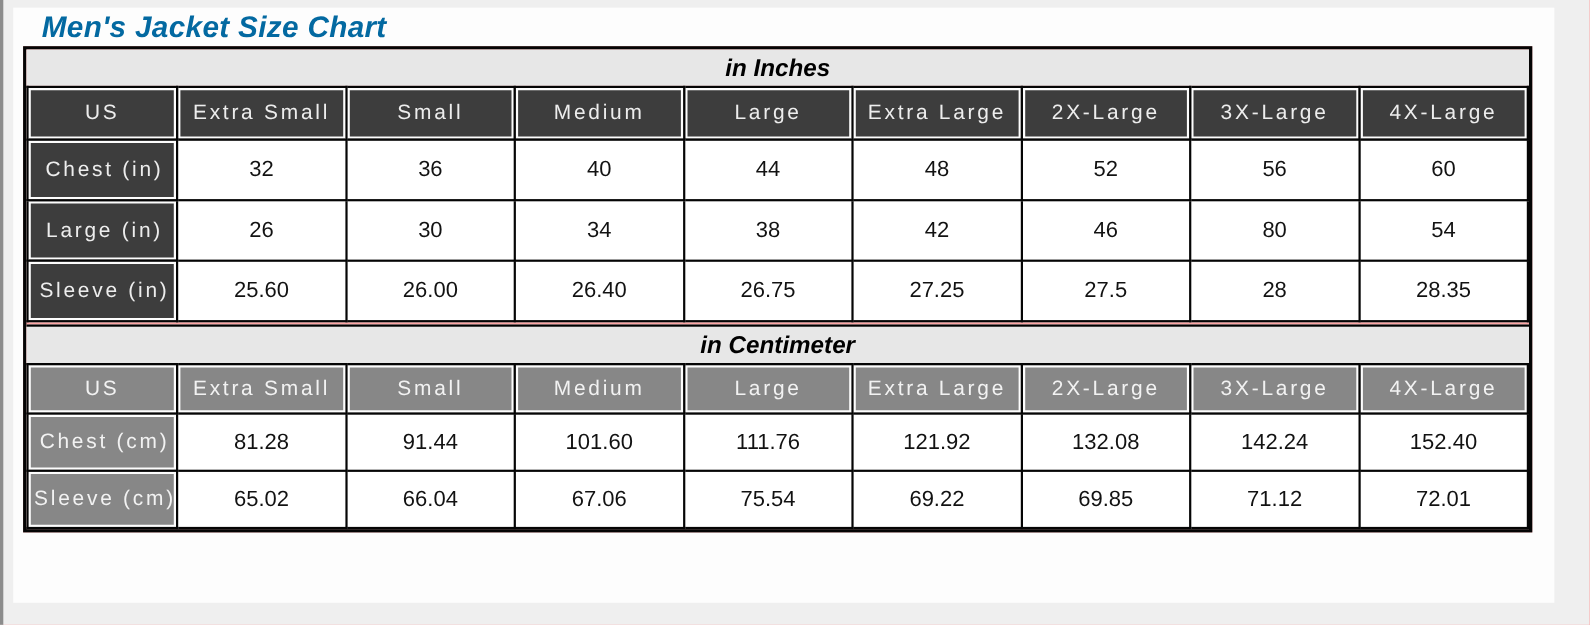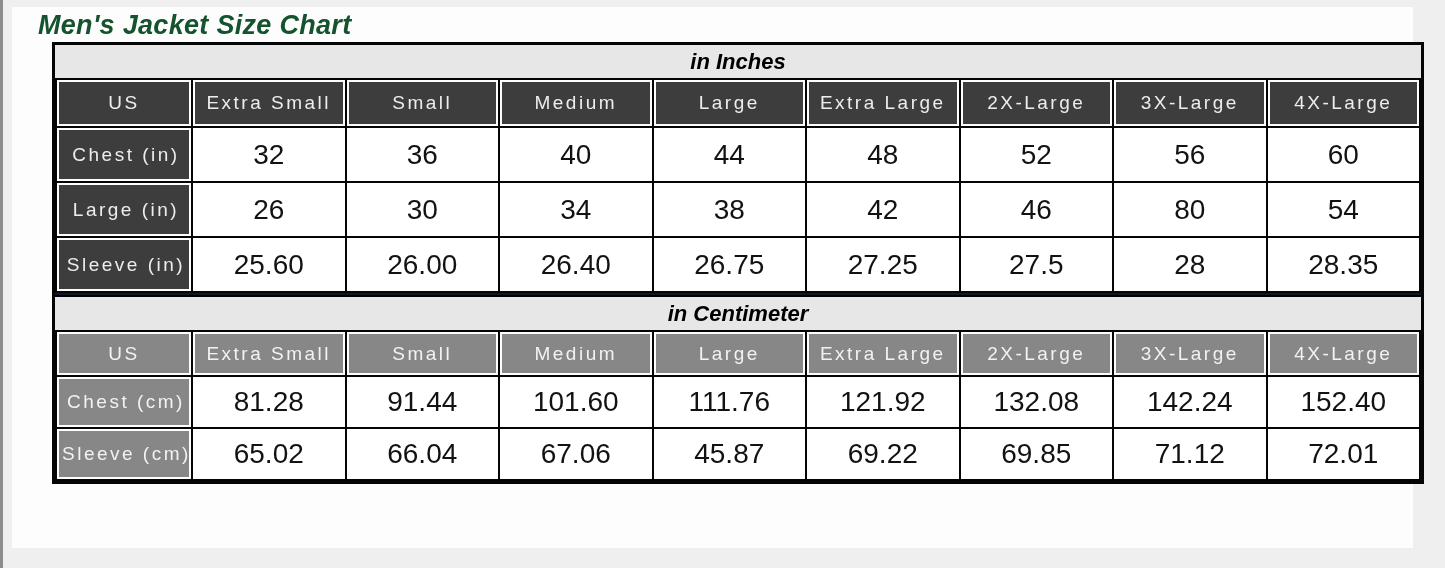--- a/index.html
+++ b/index.html
@@ -5,26 +5,26 @@
   html,body{margin:0;padding:0}
   body{
     width:1445px;height:568px;position:relative;overflow:hidden;
     background:#efefef;
     font-family:"Liberation Sans", sans-serif;
   }
   .edge-strip{position:absolute;left:0;top:0;width:3px;height:568px;background:#8c8c8c}
   .card{position:absolute;left:12px;top:7px;width:1401px;height:541px;background:#fdfdfd}
   .page-title{
     position:absolute;left:26px;top:3px;
-    font-size:27px;font-weight:bold;font-style:italic;color:#14532d;letter-spacing:.3px;
+    font-size:27px;font-weight:bold;font-style:italic;color:#0369a1;letter-spacing:.3px;
     white-space:nowrap;
   }
   .chart-block{
-    position:absolute;left:40px;top:35px;width:1366px;
-    border:3px solid #050505;background:#0f172a;
+    position:absolute;left:9px;top:35px;width:1366px;
+    border:3px solid #050505;background:#fca5a5;
   }
   .band{
     height:33px;background:#e7e7e7;
     display:flex;align-items:center;justify-content:center;
     font-weight:bold;font-style:italic;font-size:22px;color:#000;
   }
   .band.second{margin-top:2px;border-top:2px solid #000000}
   table{width:100%;border-collapse:collapse;table-layout:fixed;background:#fff}
   col.c-label{width:136px}
   td{border:2px solid #050505;text-align:center;overflow:hidden;white-space:nowrap}
@@ -36,21 +36,21 @@
     background:#3d3d3d;color:#ededed;
     box-shadow:inset 0 0 0 2px #fdfdfd;
     letter-spacing:2.5px;font-size:19px;
   }
   .fill-mid{
     background:#878787;color:#f2f2f2;
     box-shadow:inset 0 0 0 2px #fdfdfd;
     letter-spacing:2.5px;font-size:19px;
   }
   .rowlabel{text-align:center;padding-left:5px}
-  .val{font-size:28px;color:#121212;background:#fff}
+  .val{font-size:20px;color:#121212;background:#fff}
 </style>
 </head>
 <body>
 
 <div class="edge-strip"></div>
 
 <div class="card">
   <div class="page-title">Men's Jacket Size Chart</div>
 
   <div class="chart-block">
@@ -152,21 +152,21 @@
         <td class="val">121.92</td>
         <td class="val">132.08</td>
         <td class="val">142.24</td>
         <td class="val">152.40</td>
       </tr>
       <tr class="data-row">
         <td class="fill-mid rowlabel">Sleeve (cm)</td>
         <td class="val">65.02</td>
         <td class="val">66.04</td>
         <td class="val">67.06</td>
-        <td class="val">45.87</td>
+        <td class="val">75.54</td>
         <td class="val">69.22</td>
         <td class="val">69.85</td>
         <td class="val">71.12</td>
         <td class="val">72.01</td>
       </tr>
     </tbody>
       </table>
 
   </div>
 </div>

